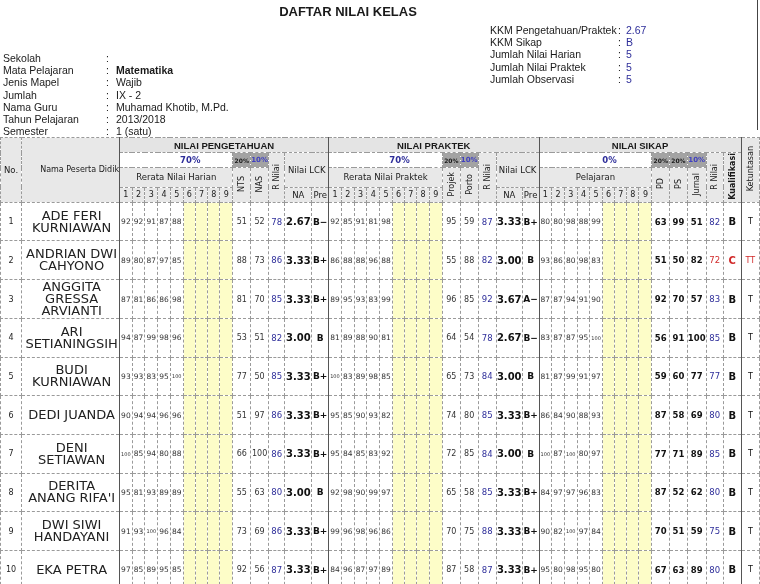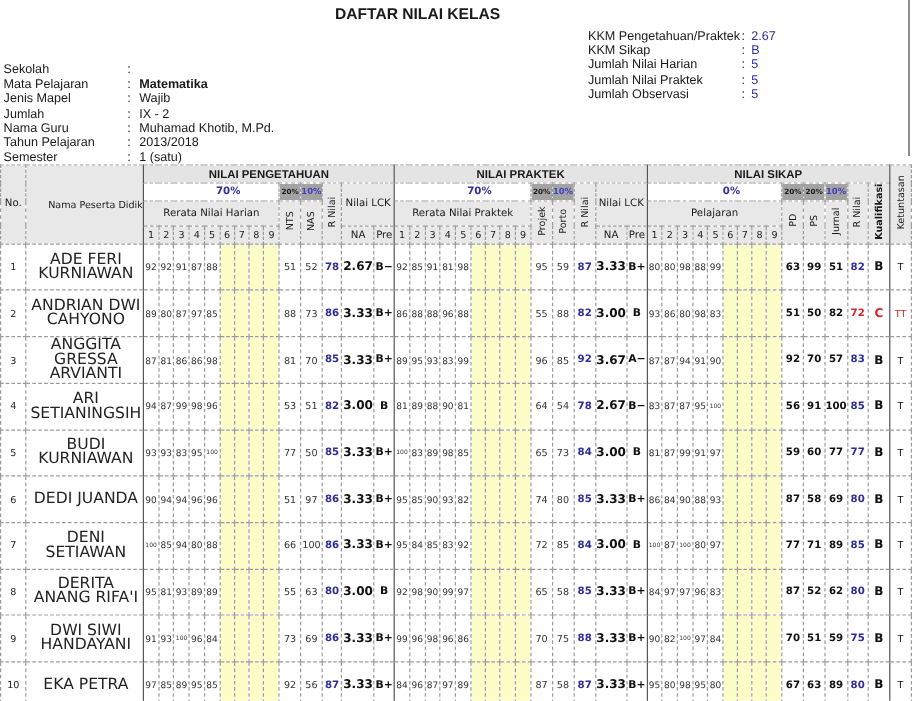--- a/index.html
+++ b/index.html
@@ -27,21 +27,21 @@
   thead .pct-sm.blue { color: #4040c0; font-size: 7px; }
   thead .num { background: #e8e8e8; font-size: 8px; }
   .vert { writing-mode: vertical-rl; transform: rotate(180deg); font-size: 8px; display: inline-block; }
   .vert.bold { font-weight: bold; }
   .sep-l { border-left: 1.5px solid #555 !important; }
   tbody td { height: 38.7px; font-size: 7.5px; color: #333; }
   tbody td.no { font-size: 8px; color: #222; }
   tbody td.name { text-align: center; padding-left: 2px; font-size: 13px; white-space: normal; line-height: 12px; color: #222; }
   tbody td.yellow { background: #fdfdc8; }
   tbody td.mid { font-size: 8px; }
-  tbody td.rn { color: #2e2e9a; font-weight: bold; font-size: 8.5px; }
+  tbody td.rn { color: #2e2e9a; font-weight: normal; font-size: 8.5px; }
   tbody td.na { font-weight: bold; font-size: 10px; color: #111; }
   tbody td.pre { font-weight: bold; font-size: 9px; color: #111; }
   tbody td.sk { font-weight: bold; font-size: 8.5px; color: #111; }
   tbody td.kual { font-weight: bold; font-size: 10px; color: #111; }
   tbody td.ket { font-size: 8px; color: #111; }
   tbody td.red { color: #d12a2a !important; }
   .small100 { font-size: 5px; }
 </style>
 </head>
 <body>

